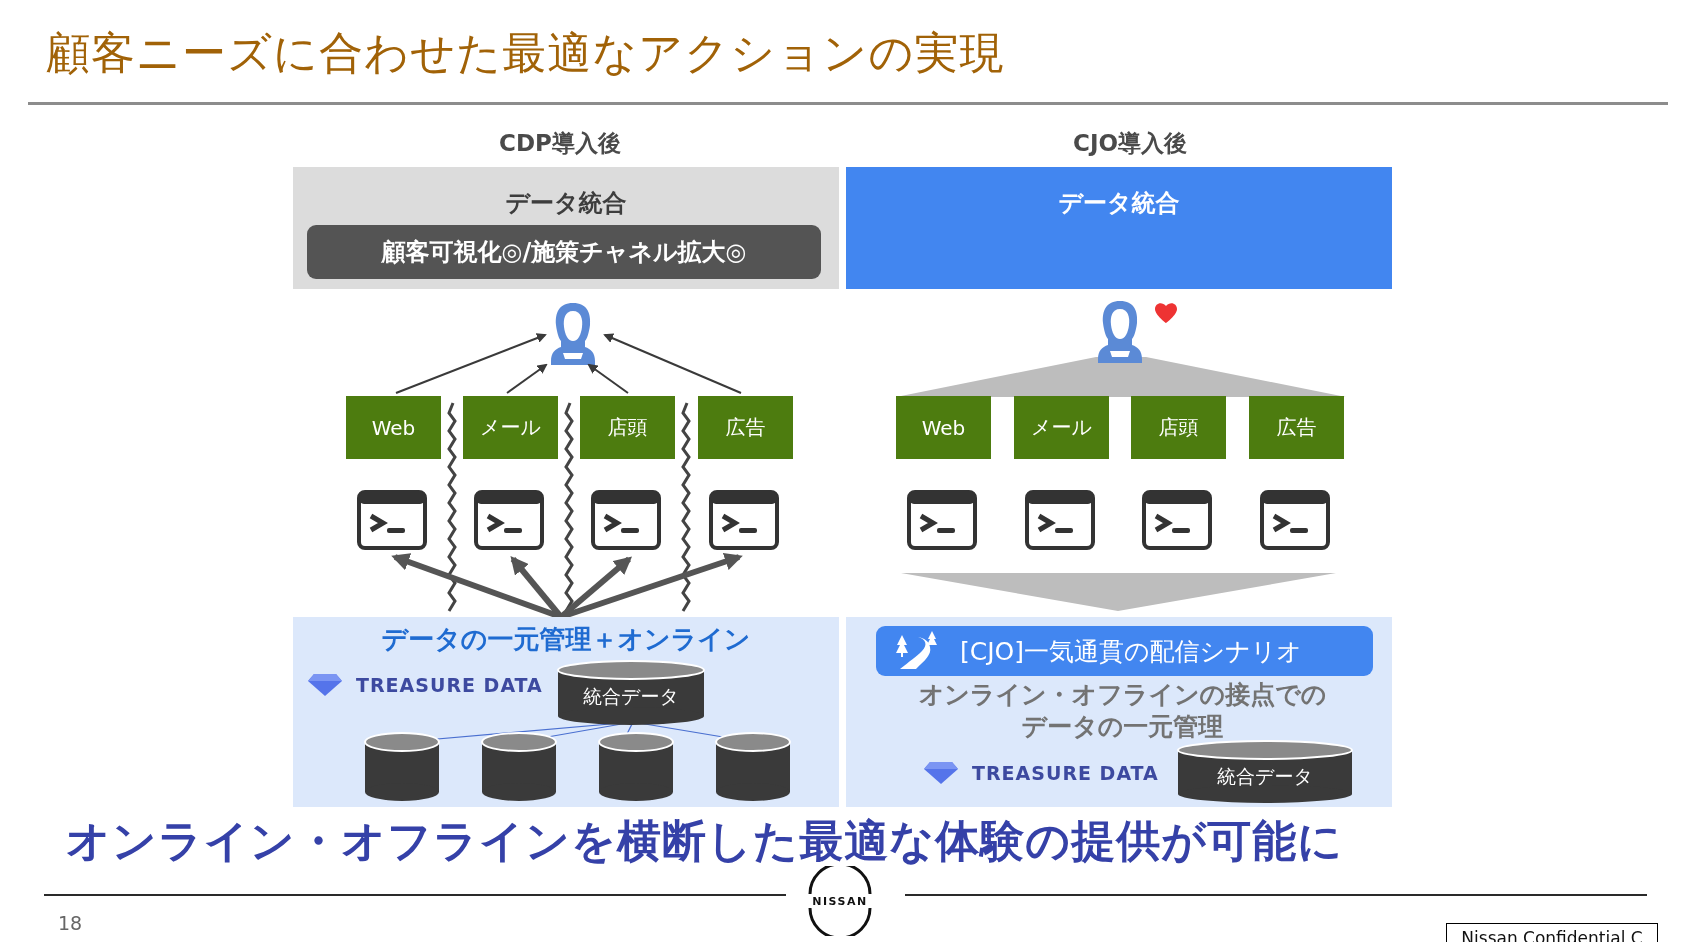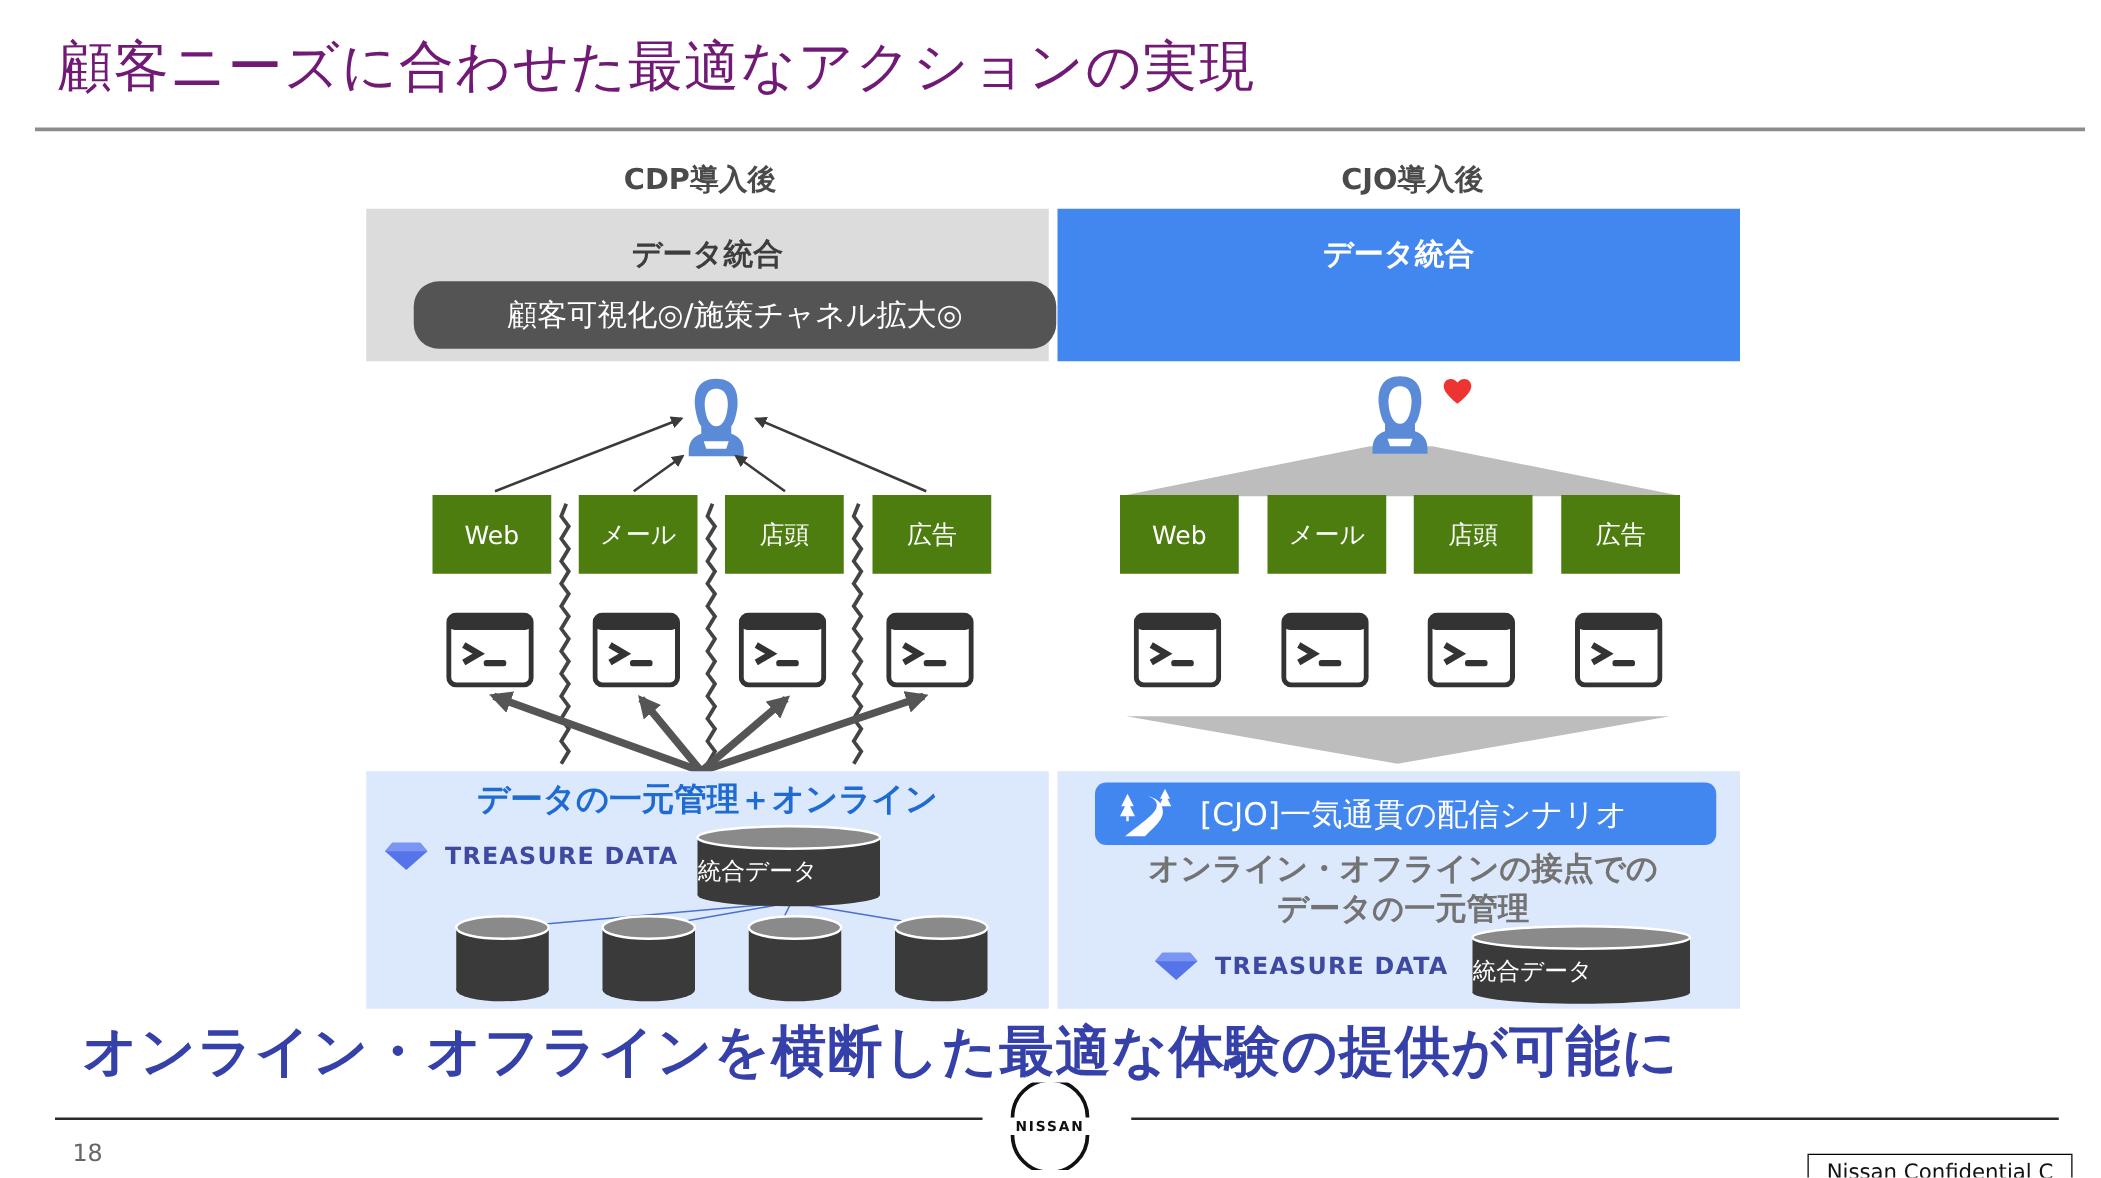--- a/index.html
+++ b/index.html
@@ -1,32 +1,32 @@
 <!DOCTYPE html>
 <html><head>
 <meta charset="utf-8">
 <style>
   html, body { margin: 0; padding: 0; background: #ffffff; }
   body { width: 1681px; height: 942px; position: relative; overflow: hidden;
          font-family: "DejaVu Sans", "Liberation Sans", sans-serif; color: #222; }
   .abs { position: absolute; }
-  #title { left: 46px; top: 24px; font-size: 44px; font-weight: normal; color: #701a75; letter-spacing: 1px; white-space: nowrap; }
+  #title { left: 46px; top: 24px; font-size: 44px; font-weight: normal; color: #a16207; letter-spacing: 1px; white-space: nowrap; }
   #title-rule { left: 28px; top: 102px; width: 1640px; height: 3px; background: #8c8c8c; }
 
   .col-heading { font-size: 23px; font-weight: bold; color: #4a4a4a; text-align: center; }
   .panel-top { box-sizing: border-box; }
   .panel-top .ptitle { position: absolute; left: 0; right: 0; top: 20px; text-align: center; font-size: 24px; font-weight: bold; }
-  .pill { position: absolute; border-radius: 20px; color: #fff; font-weight: normal; font-size: 24px; display: flex; align-items: center; justify-content: center; white-space: nowrap; margin-left: 24px; }
+  .pill { position: absolute; border-radius: 9px; color: #fff; font-weight: bold; font-size: 24px; display: flex; align-items: center; justify-content: center; white-space: nowrap; }
 
   .channel { position: absolute; width: 95px; height: 63px; background: #4d7c0f; color: #fff; font-size: 20px; display: flex; align-items: center; justify-content: center; }
   .terminal { position: absolute; width: 70px; height: 60px; }
   .bottom-panel { position: absolute; background: #dce8fb; }
   .blue-head { font-weight: bold; color: #1f6bd1; font-size: 26px; text-align: center; white-space: nowrap; }
   .td-logo { position: absolute; display: flex; align-items: center; gap: 14px; color: #3d4aa0; font-weight: bold; font-size: 19px; letter-spacing: 1px; white-space: nowrap; }
-  .cyl-label { position: absolute; color: #fff; font-size: 19px; white-space: nowrap; }
+  .cyl-label { position: absolute; color: #fff; font-size: 19px; text-align: center; white-space: nowrap; }
   #cjo-banner { left: 876px; top: 626px; width: 497px; height: 50px; background: #4286f0; border-radius: 9px; color: #fff; display: flex; align-items: center; }
   #cjo-banner span.txt { font-size: 25px; margin-left: 18px; white-space: nowrap; }
   #cjo-sub { left: 860px; top: 679px; width: 525px; color: #737373; font-weight: bold; font-size: 25px; text-align: center; line-height: 32px; }
   #conclusion { left: 0; width: 1409px; top: 812px; text-align: center; color: #3541a8; font-weight: bold; font-size: 44px; letter-spacing: 1px; white-space: nowrap; }
   .footer-line { position: absolute; top: 894px; height: 2px; background: #2a2a2a; }
   #page-num { left: 58px; top: 912px; font-size: 19px; color: #666; }
   #conf-badge { left: 1446px; top: 907px; width: 212px; height: 30px; border: 1.5px solid #000; box-sizing: border-box; font-size: 17px; display: flex; align-items: center; justify-content: center; color: #111; white-space: nowrap; margin-top: 16px; }
   #nissan-logo { left: 800px; top: 866px; width: 80px; height: 70px; }
 </style>
 </head>

